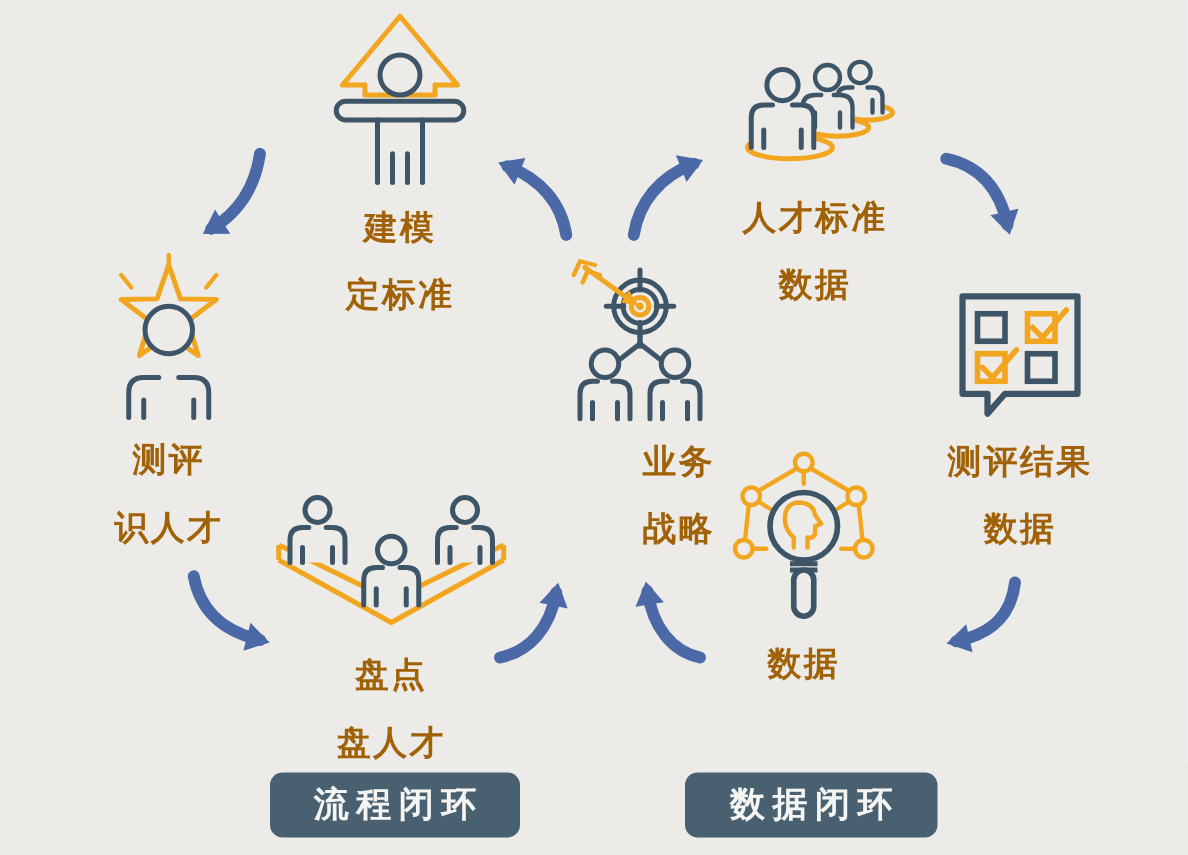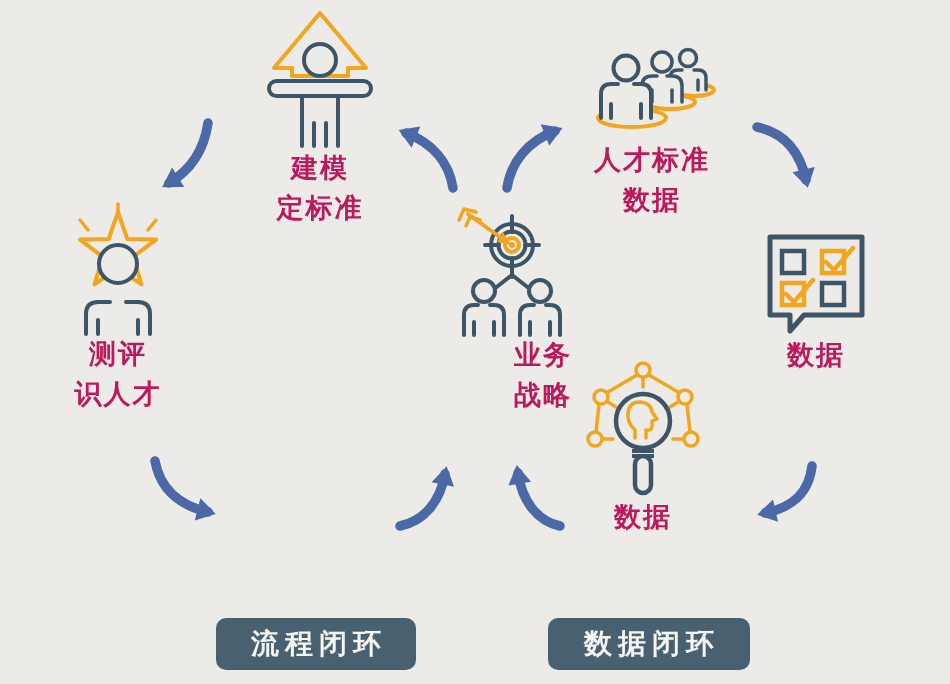--- a/index.html
+++ b/index.html
@@ -4,21 +4,21 @@
 <style>
   html,body{margin:0;padding:0;}
   body{font-family:"Liberation Sans","DejaVu Sans",sans-serif;}
   #canvas{
     position:relative;width:950px;height:684px;background:#ECEBE8;overflow:hidden;
   }
   .node{position:absolute;display:flex;flex-direction:column;align-items:center;}
   .node .icon{display:block;}
   .label{
     text-align:center;font-weight:700;font-size:27px;line-height:40px;
-    color:#be185d;letter-spacing:2px;white-space:nowrap;
+    color:#a16207;letter-spacing:2px;white-space:nowrap;margin-top:14px;
   }
   .badge{
     position:absolute;display:flex;align-items:center;justify-content:center;
     background:#48606F;color:#F5F5F3;font-weight:700;font-size:28px;
     letter-spacing:6px;border-radius:10px;text-indent:6px;
   }
   svg{overflow:visible;}
   #arrows{position:absolute;left:0;top:0;}
   path.arrow{stroke:#4C69A7;stroke-width:9.5;fill:none;stroke-linecap:round;}
   .slate{stroke:#3E5568;}
@@ -54,32 +54,51 @@
     <svg class="icon" width="112" height="140" viewBox="0 0 112 140">
       <path class="orange nofill" stroke-width="4" stroke-linejoin="round" d="M56 5 L102 60 L84 60 L84 68 L28 68 L28 60 L10 60 Z"></path>
       <circle class="slate bgfill" stroke-width="4" cx="56" cy="52" r="16"></circle>
       <rect class="slate bgfill" stroke-width="4" x="5" y="73" width="102" height="15" rx="7.5"></rect>
       <path class="slate nofill" stroke-width="4" stroke-linecap="round" d="M38 88 V138 M74 88 V138 M50 115 V138 M62 115 V138"></path>
     </svg>
     <div class="label">建模</div>
     <div class="label">定标准</div>
   </div>
 
-  <div class="node" style="left:23px;top:200px;width:190px;">
+  <div class="node" style="left:40px;top:200px;width:190px;">
     <svg class="icon" width="116" height="134" viewBox="0 0 116 134">
       <path class="orange nofill" stroke-width="3.5" stroke-linecap="round" d="M58 4 V14 M20 20 L28 30 M96 20 L88 30"></path>
       <path class="orange nofill" stroke-width="4" stroke-linejoin="round" d="M58 12 L67.4 39.1 L96 39.6 L73.2 56.9 L81.5 84.4 L58 68 L34.5 84.4 L42.8 56.9 L20 39.6 L48.6 39.1 Z"></path>
       <circle class="slate bgfill" stroke-width="4" cx="58" cy="64" r="19"></circle>
       <path class="bgfill" d="M26 134 V114 Q26 102 38 102 H78 Q90 102 90 114 V134 Z"></path>
       <path class="slate nofill" stroke-width="4" stroke-linecap="round" d="M26 134 V114 Q26 102 38 102 H50 M66 102 H78 Q90 102 90 114 V134 M38 120 V134 M78 120 V134"></path>
     </svg>
     <div class="label">测评</div>
     <div class="label">识人才</div>
   </div>
 
+  <div class="node" style="left:218px;top:382px;width:190px;">
+    <svg class="icon" width="184" height="124" viewBox="0 0 184 124">
+      <path class="orange nofill" stroke-width="4" stroke-linejoin="round" d="M2 54 L92 98 L182 54 M2 66 L92 116 L182 66 M2 54 V66 M182 54 V66"></path>
+
+      <circle class="slate bgfill" stroke-width="4" cx="33" cy="26" r="10"></circle>
+      <path class="bgfill" d="M11 68 V50 Q11 40 21 40 H45 Q55 40 55 50 V68 Z"></path>
+      <path class="slate nofill" stroke-width="4" stroke-linecap="round" d="M11 68 V50 Q11 40 21 40 H26 M40 40 H45 Q55 40 55 50 V68 M21 56 V68 M45 56 V68"></path>
+
+      <circle class="slate bgfill" stroke-width="4" cx="151" cy="26" r="10"></circle>
+      <path class="bgfill" d="M129 68 V50 Q129 40 139 40 H163 Q173 40 173 50 V68 Z"></path>
+      <path class="slate nofill" stroke-width="4" stroke-linecap="round" d="M129 68 V50 Q129 40 139 40 H144 M158 40 H163 Q173 40 173 50 V68 M139 56 V68 M163 56 V68"></path>
+
+      <circle class="slate bgfill" stroke-width="4" cx="92" cy="58" r="11"></circle>
+      <path class="bgfill" d="M70 102 V82 Q70 72 80 72 H104 Q114 72 114 82 V102 Z"></path>
+      <path class="slate nofill" stroke-width="4" stroke-linecap="round" d="M70 102 V82 Q70 72 80 72 H85 M99 72 H104 Q114 72 114 82 V102 M80 89 V102 M104 89 V102"></path>
+    </svg>
+    <div class="label">盘点</div>
+    <div class="label">盘人才</div>
+  </div>
 
   <div class="node" style="left:382px;top:207px;width:190px;align-items:flex-end;">
     <svg class="icon" width="120" height="128" viewBox="0 0 120 128">
       <path class="slate nofill" stroke-width="4" stroke-linecap="round" d="M60 9 V25 M60 51 V67 M33 38 H47 M73 38 H87"></path>
       <circle class="slate nofill" stroke-width="4" cx="60" cy="38" r="21"></circle>
       <circle class="slate nofill" stroke-width="4" cx="60" cy="38" r="13.5"></circle>
       <circle class="orange nofill" stroke-width="4" cx="60" cy="38" r="7"></circle>
       <circle fill="#F2A51F" cx="60" cy="38" r="3"></circle>
       <path class="orange nofill" stroke-width="4" stroke-linecap="round" d="M16 7 L52 33"></path>
       <path fill="#F2A51F" d="M59 38 L45 35 L51 25 Z"></path>
@@ -123,20 +142,21 @@
   <div class="node" style="left:721px;top:231px;width:190px;">
     <svg class="icon" width="104" height="104" viewBox="0 0 104 104">
       <path class="slate nofill" stroke-width="5" stroke-linejoin="round" d="M6 6 H98 V84 H40 L26 100 V84 H6 Z"></path>
       <rect class="slate nofill" stroke-width="4.5" x="18" y="20" width="22" height="22"></rect>
       <rect class="orange nofill" stroke-width="4.5" x="58" y="20" width="22" height="22"></rect>
       <rect class="orange nofill" stroke-width="4.5" x="18" y="52" width="22" height="22"></rect>
       <rect class="slate nofill" stroke-width="4.5" x="58" y="52" width="22" height="22"></rect>
       <path class="orange nofill" stroke-width="4.5" stroke-linecap="round" stroke-linejoin="round" d="M62 31 L70 39 L89 17"></path>
       <path class="orange nofill" stroke-width="4.5" stroke-linecap="round" stroke-linejoin="round" d="M22 63 L30 71 L49 49"></path>
     </svg>
+    <div class="label">测评结果</div>
     <div class="label">数据</div>
   </div>
 
   <div class="node" style="left:548px;top:357px;width:190px;">
     <svg class="icon" width="122" height="140" viewBox="0 0 122 140">
       <path class="orange nofill" stroke-width="3.5" stroke-linecap="round" d="M55 18 L26 35 M67 18 L96 35 M17 47 L14 75 M105 47 L108 75 M61 21 V30 M26 45 L34 50 M96 45 L88 50 M20 82 H31 M102 82 H91"></path>
       <circle class="orange bgfill" stroke-width="3.5" cx="61" cy="13" r="7"></circle>
       <circle class="orange bgfill" stroke-width="3.5" cx="19" cy="40" r="7"></circle>
       <circle class="orange bgfill" stroke-width="3.5" cx="103" cy="40" r="7"></circle>
       <circle class="orange bgfill" stroke-width="3.5" cx="13" cy="82" r="7"></circle>

